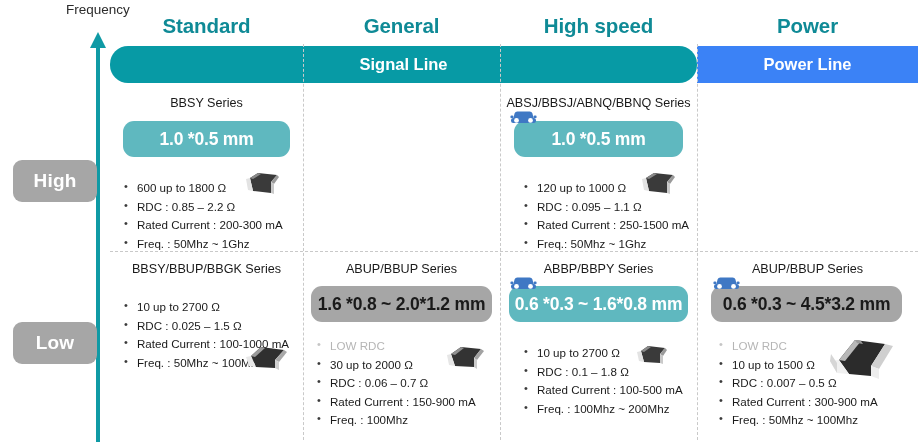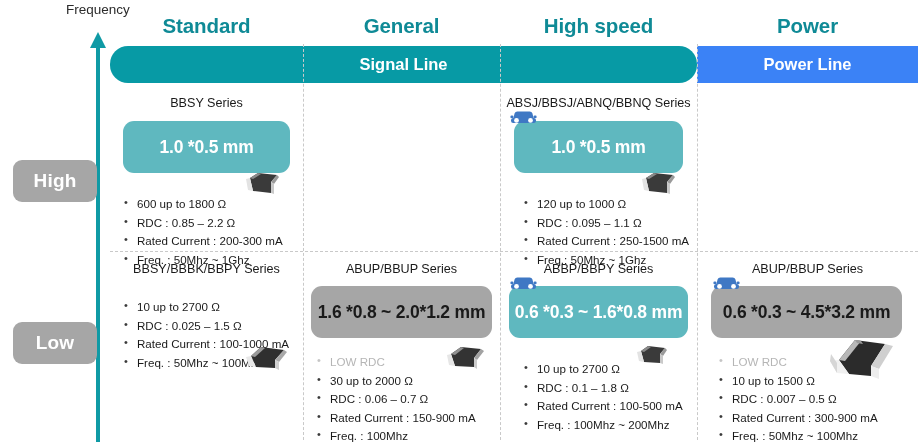--- a/index.html
+++ b/index.html
@@ -108,21 +108,21 @@
   .cell-title {
     text-align: center;
     font-size: 12.6px;
     font-weight: normal;
     color: #1a1a1a;
     white-space: nowrap;
   }
   .size-pill {
     position: relative;
     border-radius: 11px;
-    height: 52px;
+    height: 36px;
     display: flex;
     align-items: center;
     justify-content: center;
     font-size: 17.5px;
     font-weight: bold;
     letter-spacing: -0.2px;
   }
   .pill-teal {
     background: #5fb8bf;
     color: #ffffff;
@@ -251,21 +251,21 @@
       <li>120 up to 1000 Ω</li>
       <li>RDC : 0.095 – 1.1 Ω</li>
       <li>Rated Current : 250-1500 mA</li>
       <li>Freq.: 50Mhz ~ 1Ghz</li>
     </ul>
   </div>
 
   <div class="cell" style="left:697px; top:92px; width:221px; height:158px;"></div>
 
   <div class="cell" style="left:110px; top:258px; width:193px; height:182px;">
-    <div class="cell-title" style="margin-top:4px;">BBSY/BBBK/BBPY Series</div>
+    <div class="cell-title" style="margin-top:4px;">BBSY/BBUP/BBGK Series</div>
     <svg class="chip-img" style="left:134px; top:82px; width:44px; height:34px;" viewBox="0 0 44 34">
       <polygon points="7,16 17,7 40,10 31,20 31,28 12,27" fill="#2f2f2f"></polygon>
       <polygon points="7,16 12,27 5,26 2,17" fill="#e8e8e8"></polygon>
       <polygon points="7,16 17,7 21,8 11,17" fill="#9a9a9a"></polygon>
       <polygon points="31,20 40,10 43,12 35,22" fill="#a8a8a8"></polygon>
       <polygon points="31,20 35,22 35,30 31,28" fill="#d0d0d0"></polygon>
     </svg>
     <ul class="bullets" style="margin:24px 0 0 12px;">
       <li>10 up to 2700 Ω</li>
       <li>RDC : 0.025 – 1.5 Ω</li>

